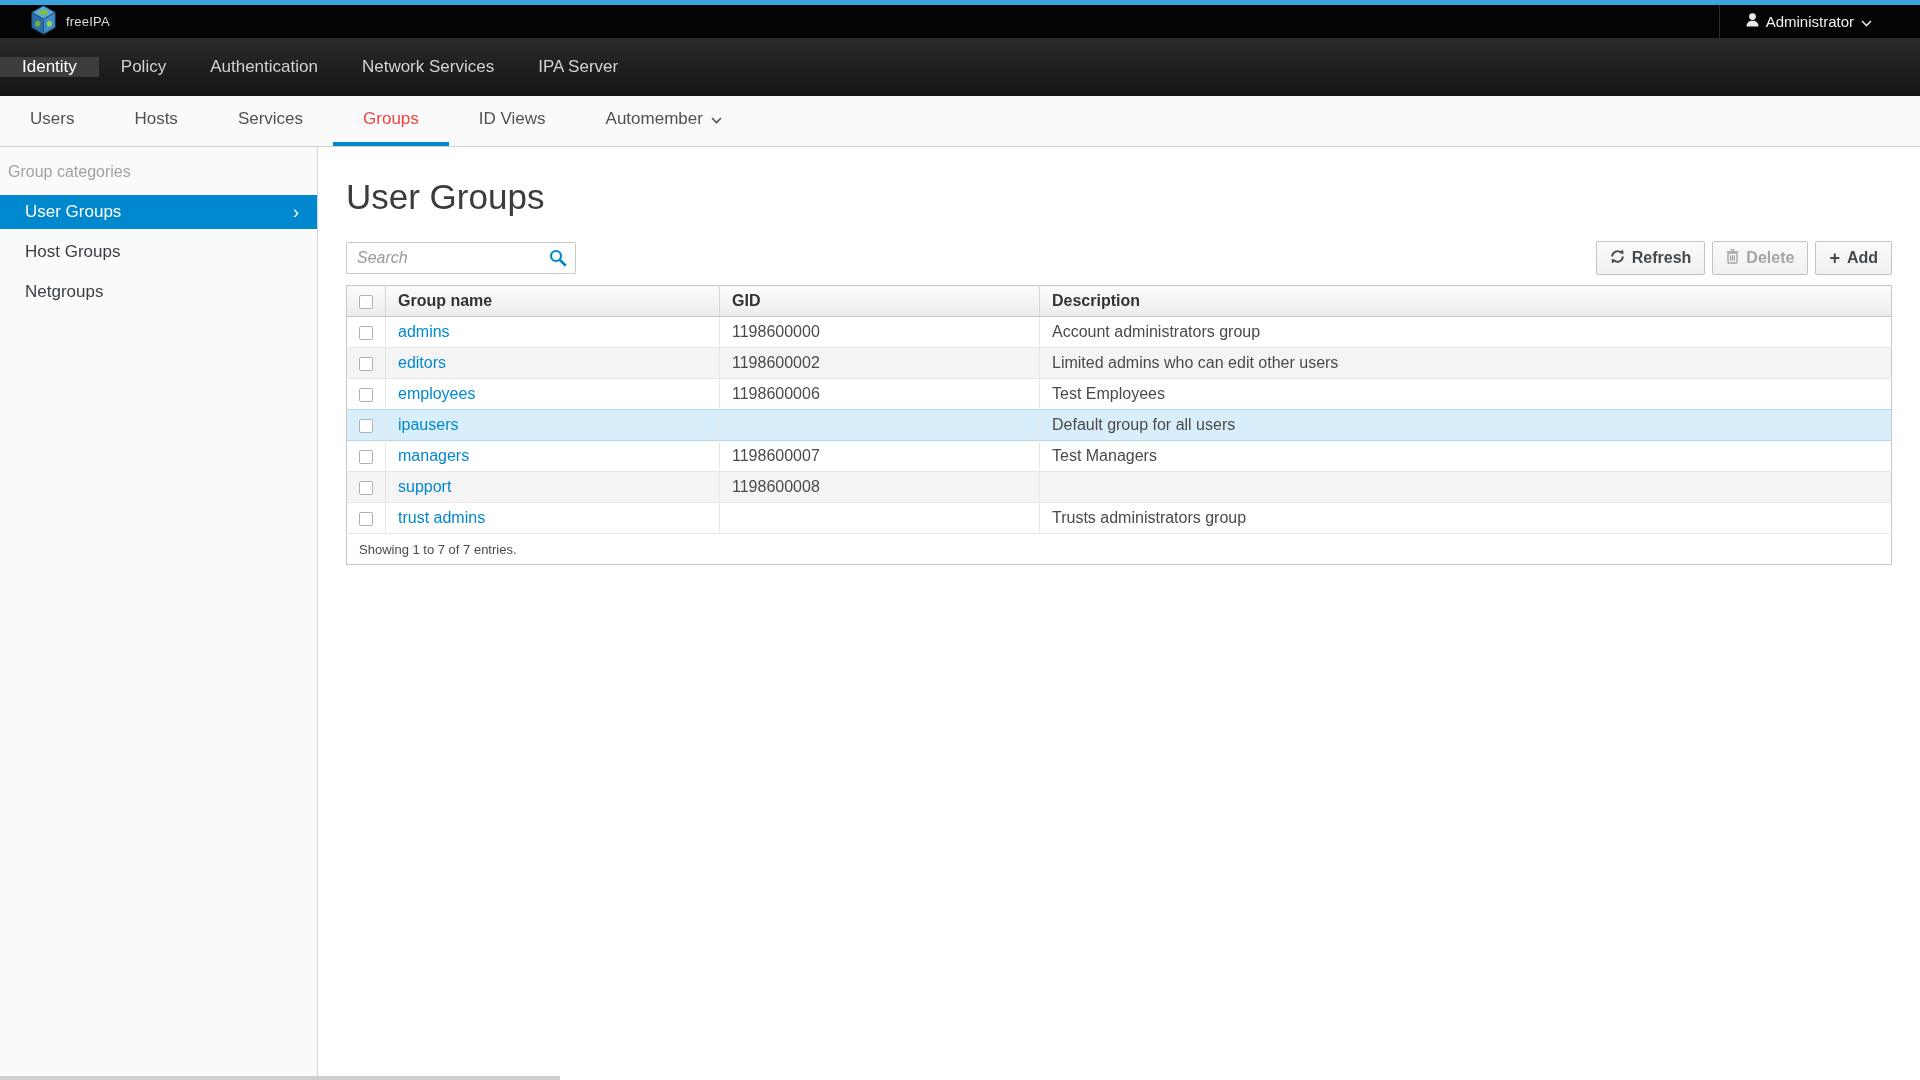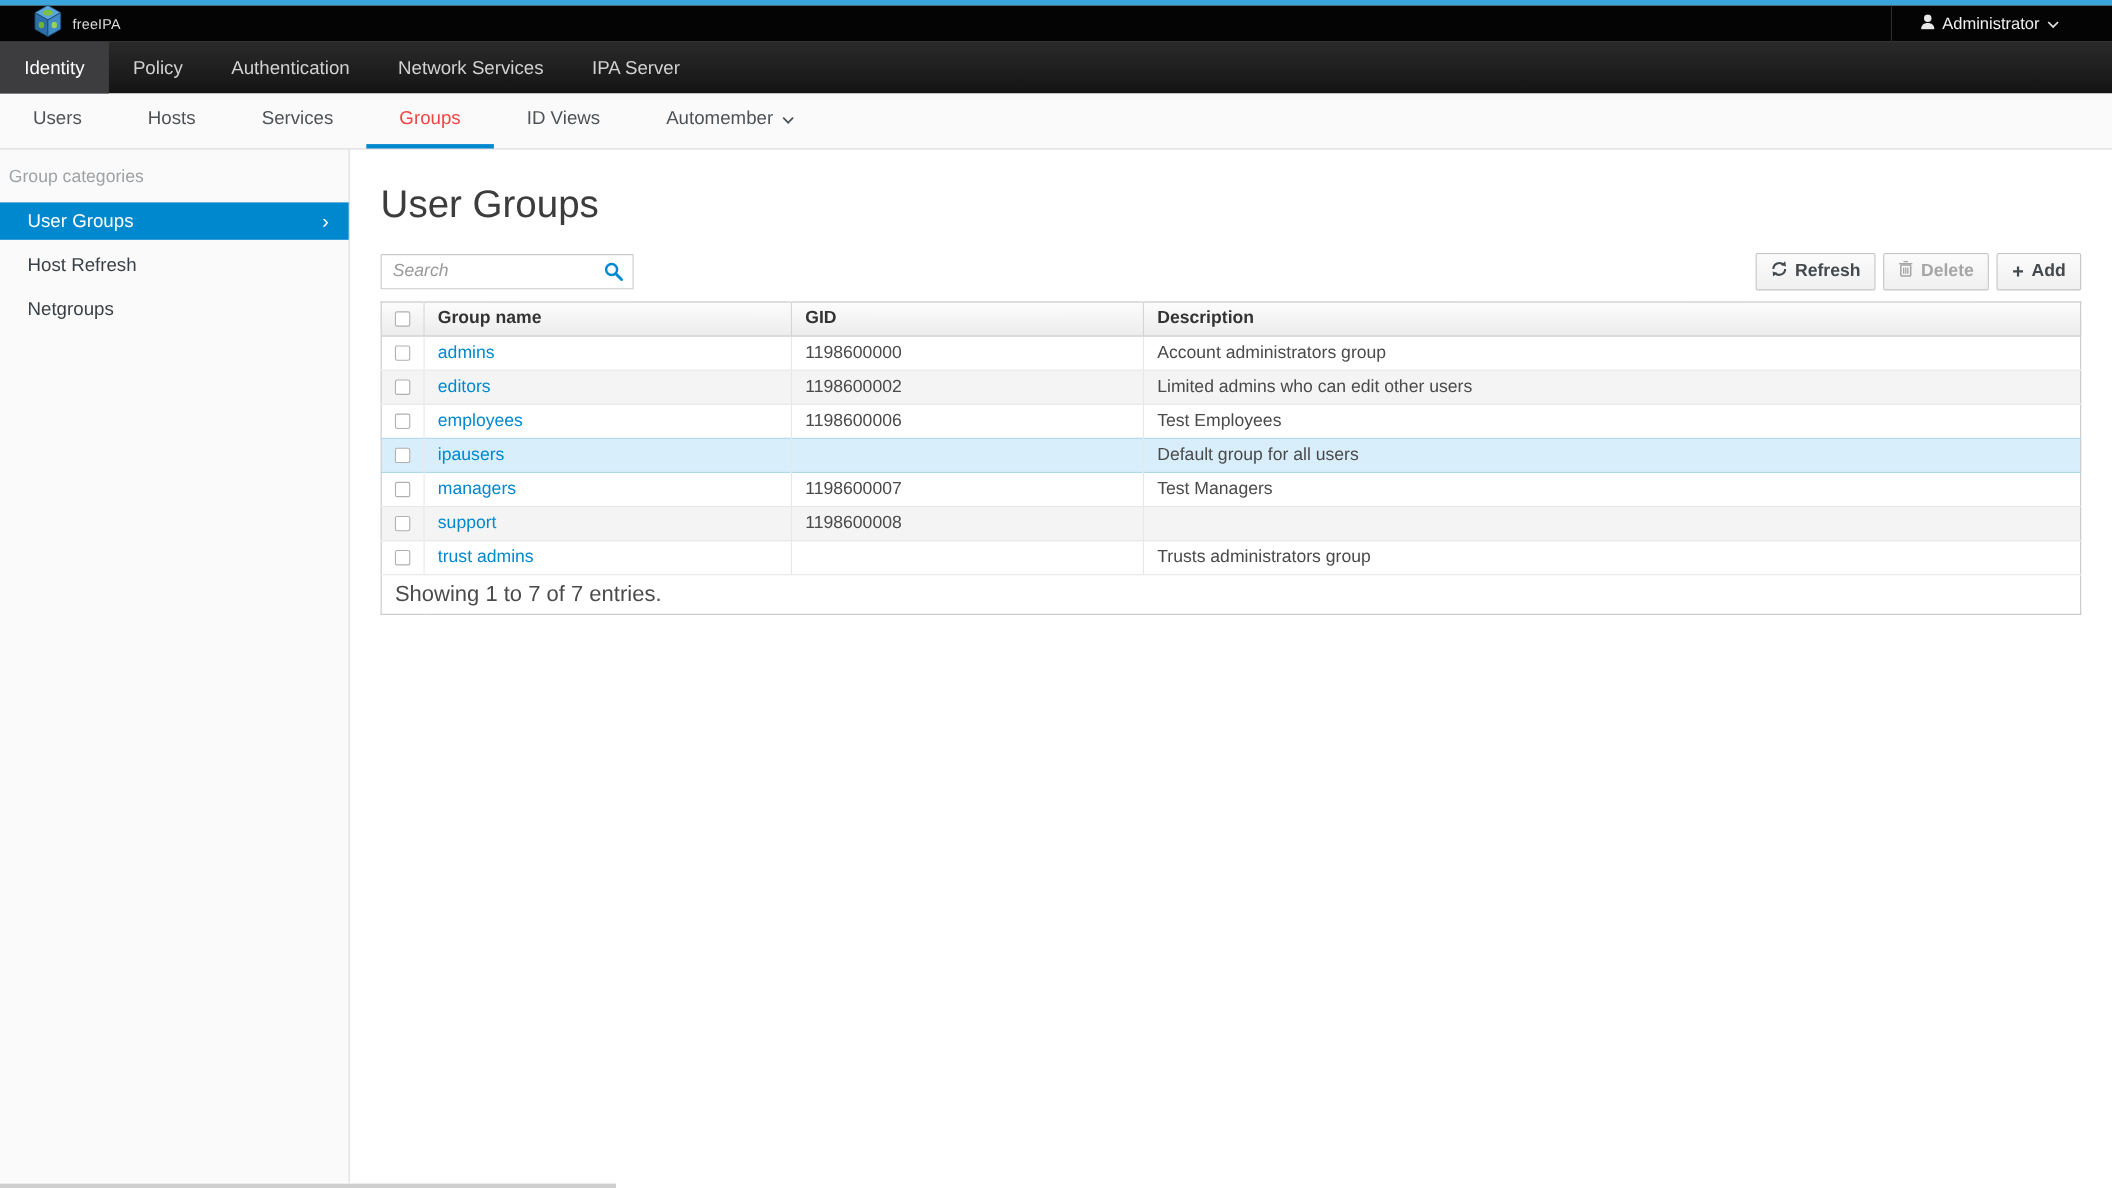--- a/index.html
+++ b/index.html
@@ -11,22 +11,22 @@
   .top-strip { height:5px; background:#39a5dc; }
   .topbar { height:33px; background:#040404; display:flex; align-items:center;
     justify-content:space-between; }
   .brand { display:flex; align-items:center; gap:9px; padding-left:30px; }
   .brand-text { color:#dcdcdc; font-size:13px; letter-spacing:0.2px; }
   .user-menu { display:flex; align-items:center; gap:7px; height:33px;
     border-left:1px solid #2c2c2c; padding:0 48px 0 26px; color:#f0f0f0;
     font-size:15px; cursor:pointer; }
 
   
-  .mainnav { height:47px; background:linear-gradient(to bottom,#2a2a2a,#141414);
-    display:flex; }
+  .mainnav { height:58px; background:linear-gradient(to bottom,#2a2a2a,#141414);
+    display:flex;align-items:center; }
   .mainnav .tab { display:flex; align-items:center; padding:0 22px; color:#d2d2d2;
     font-size:17px; cursor:pointer; }
   .mainnav .tab.active { background:#3d3d3f; color:#fff; }
 
   
   .subnav { height:51px; background:#fafafa; border-bottom:1px solid #d0d0d0;
     display:flex; }
   .subnav .tab { display:flex; align-items:center; gap:8px; padding:0 30px;
     height:100%; color:#4e5256; font-size:17px; cursor:pointer;
     border-bottom:4px solid transparent; }
@@ -80,21 +80,21 @@
   table.groups tbody tr.after-highlight td { border-top-color:#aed7f0; }
   .col-check { width:35px; text-align:center; }
   .col-name { width:334px; }
   .col-gid  { width:320px; }
   td.col-check, th.col-check { padding:6px 0; text-align:center; }
   .name-link { color:#0088ce; text-decoration:none; cursor:pointer; }
   input[type="checkbox"] { appearance:none; -webkit-appearance:none; width:14px;
     height:14px; border:1px solid #b0b0b0; border-radius:2px; background:#fff;
     vertical-align:middle; cursor:pointer; }
   tfoot td { background:#fff; border-top:1px solid #c7c7c7; color:#4a4a4a;
-    padding:9px 12px; font-size:20px;margin-left:36px; }
+    padding:9px 12px; font-size:13px;margin-left:36px; }
 
   .bottom-strip { position:absolute; left:0; bottom:0; width:560px; height:4px;
     background:#cfcfcf; }
 </style>
 </head>
 <body>
 
 <div class="page">
 
   <div class="top-strip"></div>
@@ -155,21 +155,21 @@
 
   <div class="page-body">
 
     <aside class="sidebar">
       <div class="sidebar-heading">Group categories</div>
       <div class="sidebar-item active">
         <span>User Groups</span>
         <span class="sidebar-chevron">›</span>
       </div>
       <div class="sidebar-item">
-        <span>Host Refresh</span>
+        <span>Host Groups</span>
       </div>
       <div class="sidebar-item">
         <span>Netgroups</span>
       </div>
     </aside>
 
     <main class="main">
       <h1 class="page-title">User Groups</h1>
 
       <div class="controls">

